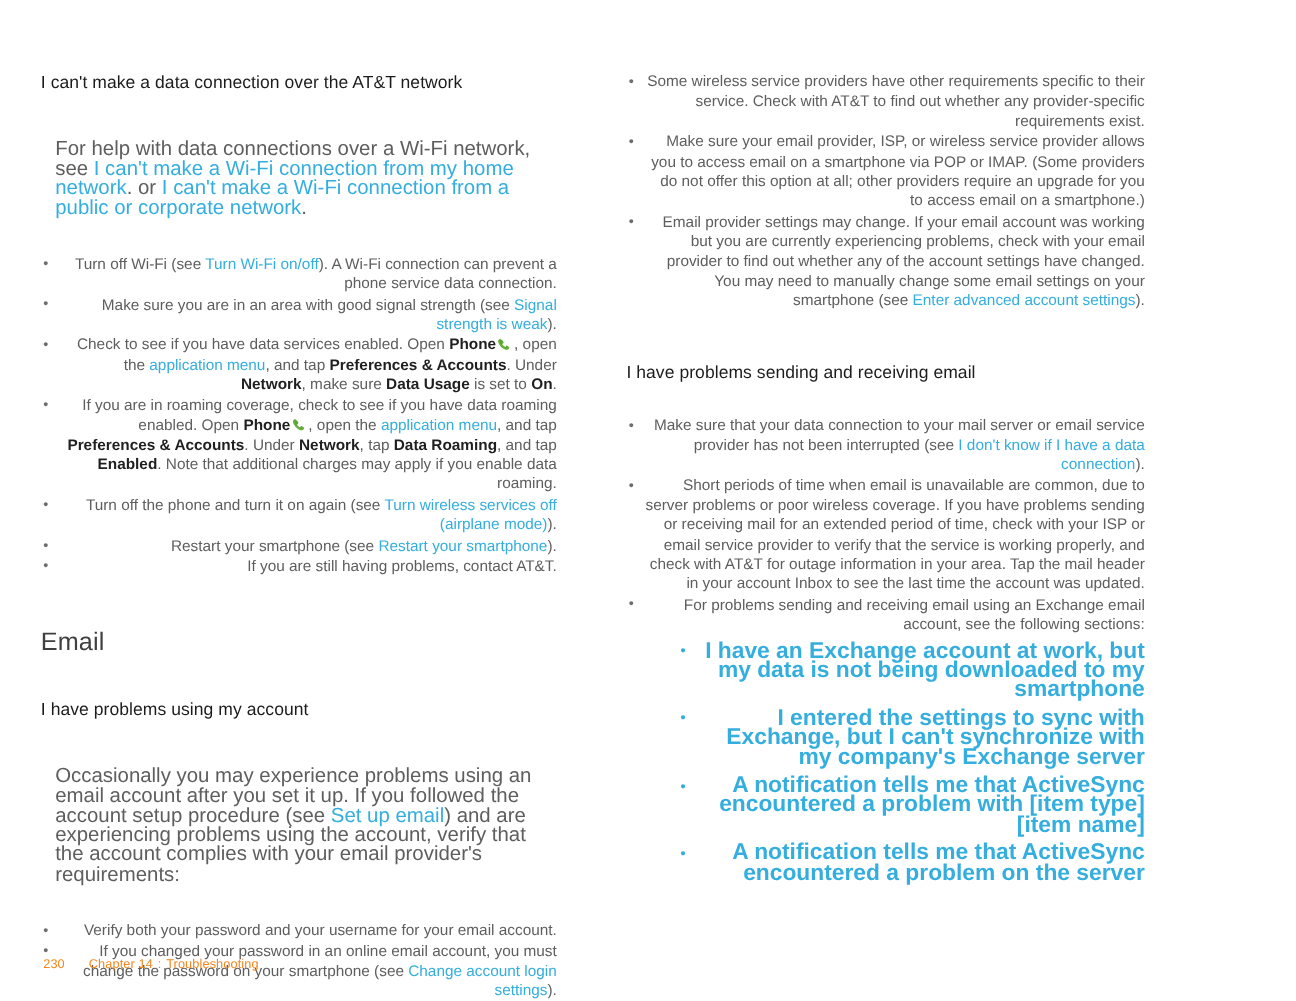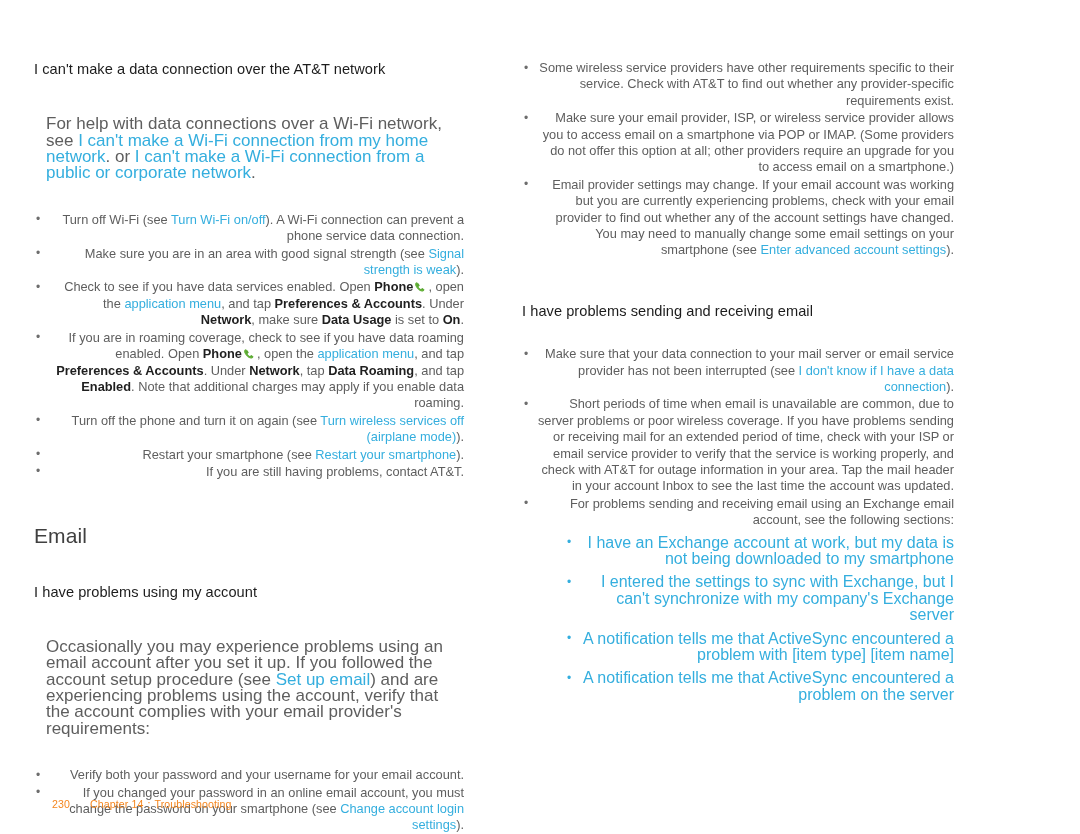--- a/index.html
+++ b/index.html
@@ -88,24 +88,25 @@
   }
 
   ul.nested {
     list-style: none;
     margin: 6px 0 0 0;
     padding: 0 0 0 28px;
   }
   ul.nested > li {
     position: relative;
     padding-left: 15px;
-    font-size: 16px;
+    font-size: 19px;
     line-height: 16.4px;
     margin: 0 0 7px 0;
     color: #34aede;
+    font-weight: bold;
   }
   ul.nested > li::before {
     content: "\2022";
     position: absolute;
     left: 2px;
     top: -0.5px;
     color: #34aede;
     font-size: 12px;
   }
 
@@ -129,21 +130,21 @@
     position: absolute;
     left: 36px;
     bottom: 24px;
     font-size: 10.6px;
     color: #f4861f;
     letter-spacing: 0.1px;
     display: flex;
     align-items: baseline;
     gap: 0;
   }
-  .footer .pg { width: 38px; display: inline-block; margin-left: 16px; }
+  .footer .pg { width: 38px; display: inline-block; }
   .footer .chap { }
   .footer .sep { margin: 0 4px; }
 </style>
 </head>
 <body>
 
 <div class="page">
 
   <div class="columns">
 

